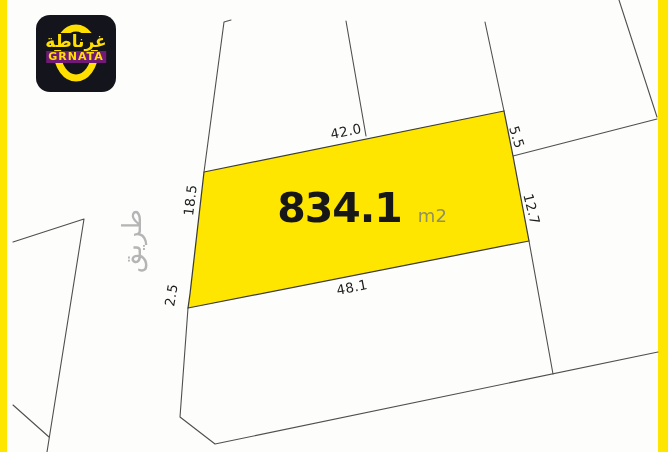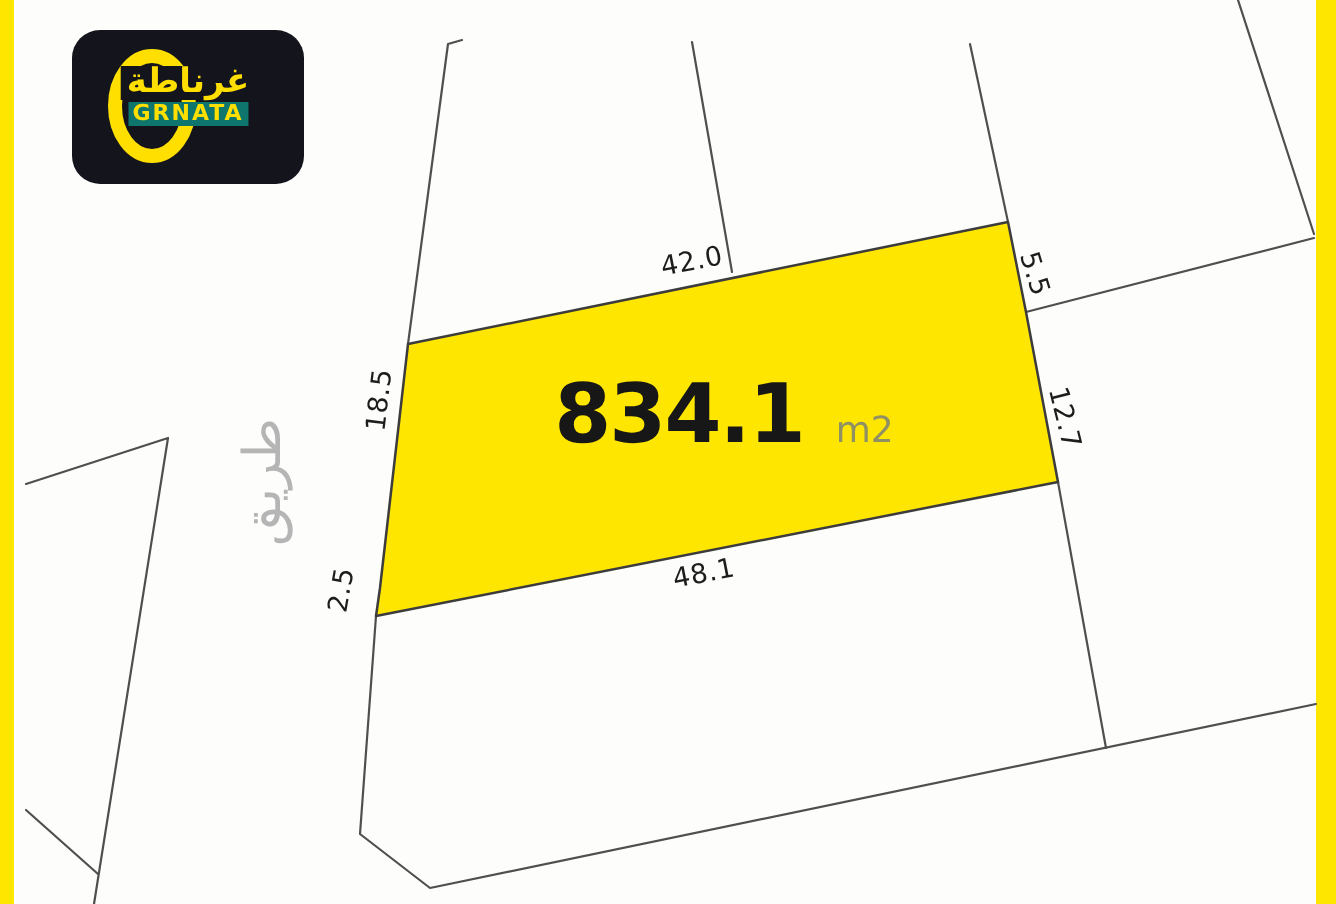--- a/index.html
+++ b/index.html
@@ -37,31 +37,31 @@
   .area-unit{font-size:18px;color:#8f9063;font-weight:400;margin-top:34px;}
 
   .road-label{
     left:132px;top:241px;transform:translate(-50%,-50%) rotate(-90deg);
     font-size:26px;color:#b5b5b5;
   }
 
   
   .logo{
     position:absolute;left:36px;top:15px;width:80px;height:77px;
-    background:#14141c;border-radius:14px;padding-left:36px;
+    background:#14141c;border-radius:14px;
   }
   .logo svg{position:absolute;left:0;top:0;}
   .logo .arabic{
     position:absolute;left:50%;top:18px;transform:translateX(-50%);
     font-size:17px;font-weight:700;color:#ffdf00;background:#14141c;
     padding:0 3px;line-height:17px;
   }
   .logo .latin{
     position:absolute;left:50%;top:36px;transform:translateX(-50%);
-    font-size:11px;font-weight:700;color:#ffdf00;background:#0f766e;
+    font-size:11px;font-weight:700;color:#ffdf00;background:#701a75;
     padding:0 2px;letter-spacing:1px;line-height:12px;
   }
 </style>
 </head>
 <body>
 
 <div class="stage">
 
   <div class="strip left"></div>
   <div class="strip right"></div>

